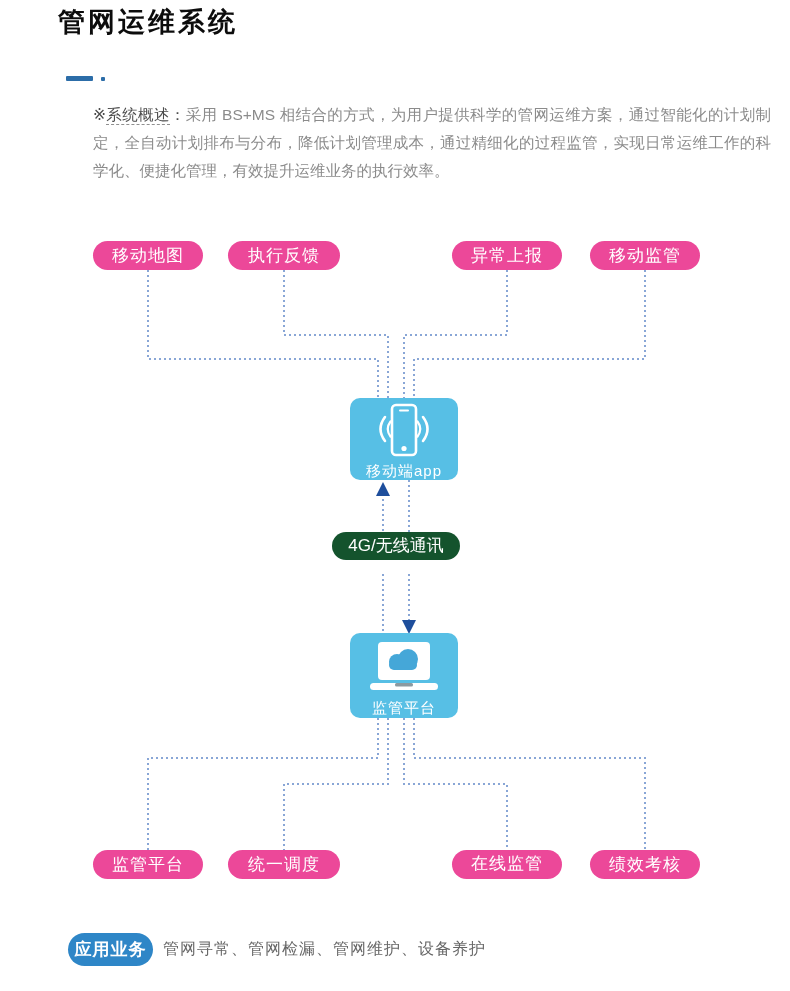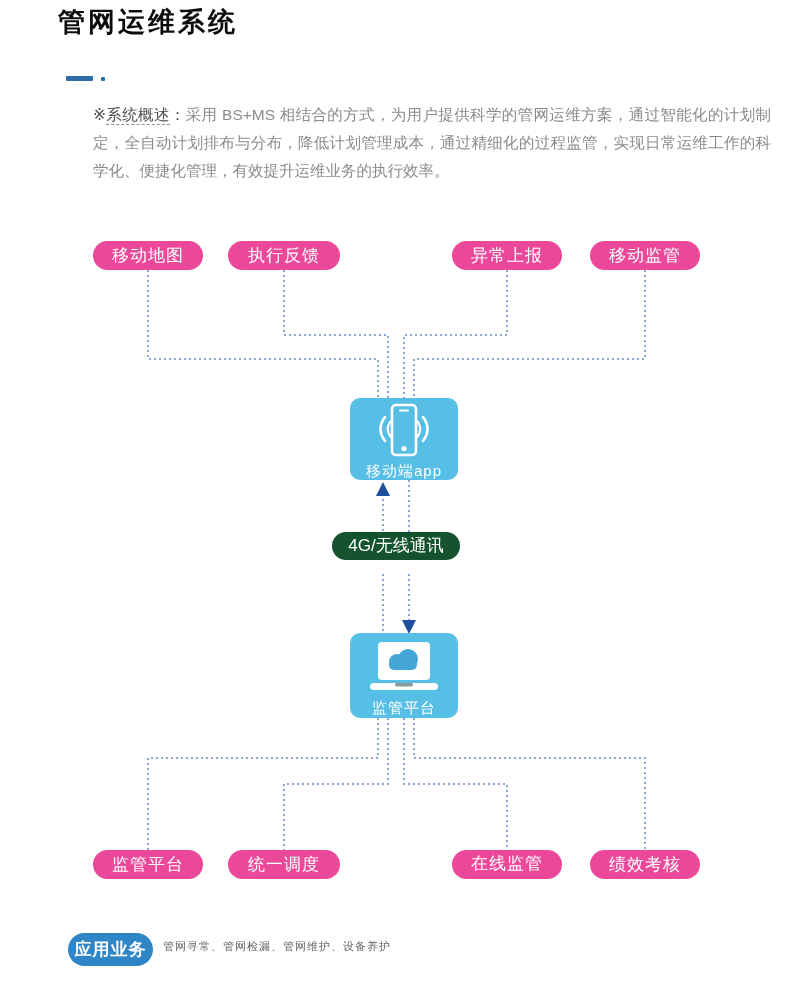--- a/index.html
+++ b/index.html
@@ -113,21 +113,21 @@
     color: #ffffff;
     text-align: center;
     font-size: 17px;
     font-weight: bold;
     letter-spacing: 1px;
     z-index: 2;
   }
   .footer-items {
     position: absolute;
     left: 163px; top: 939px;
-    font-size: 11px;
+    font-size: 16px;
     color: #666666;
     letter-spacing: 1px;
     z-index: 2;
   }
 </style>
 </head>
 <body>
 
 <svg class="connector-layer" width="790" height="991" viewBox="0 0 790 991" xmlns="http://www.w3.org/2000/svg">
   <g fill="none" stroke="#89a6d6" stroke-width="2" stroke-dasharray="2 3">

